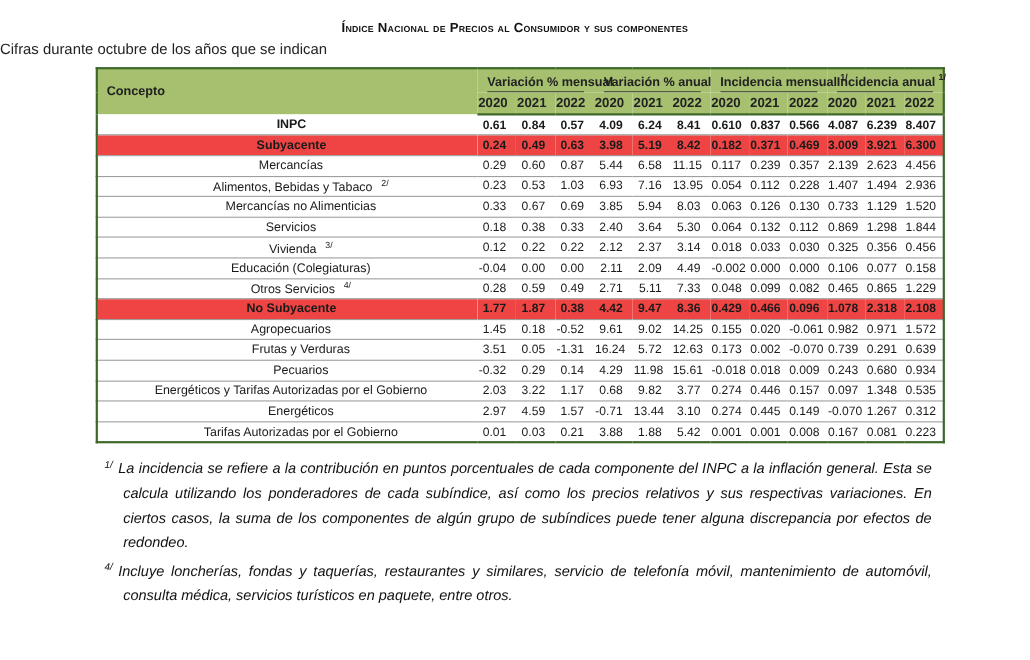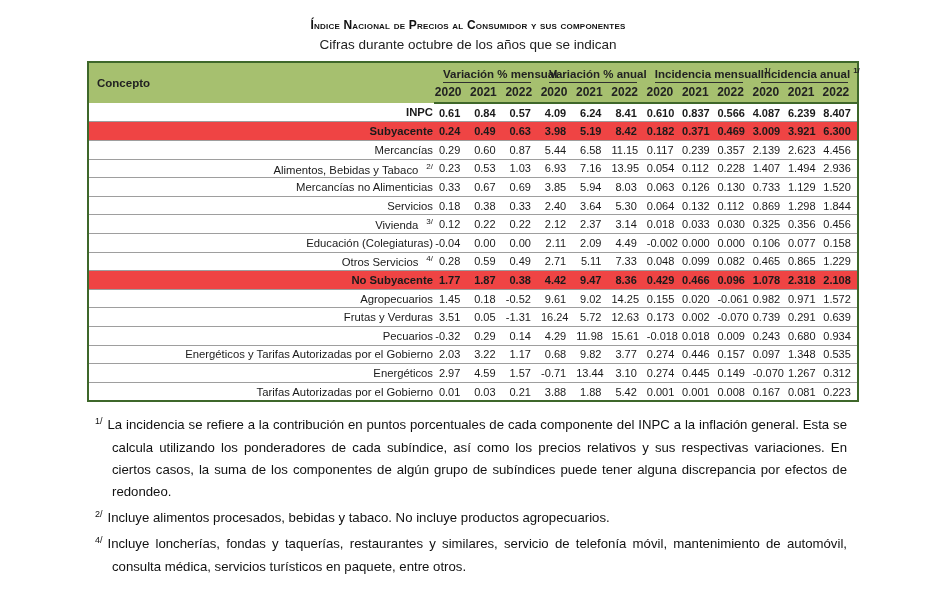--- a/index.html
+++ b/index.html
@@ -15,21 +15,20 @@
     margin-top:18px;
     text-align:center;
     font-size:12px;
     font-weight:bold;
     font-variant:small-caps;
     letter-spacing:.2px;
     color:#111;
   }
   .subtitle {
     margin-top:5px;
-    text-align:center;
     font-size:13.5px;
     color:#222;
   }
 
   .table-wrap { margin:9px 0 0 87px; width:610px; }
 
   table.inpc {
     border-collapse:collapse;
     width:770px;
     table-layout:fixed;
@@ -70,37 +69,37 @@
   thead tr.years th { border-bottom:2px solid #3e672a; }
 
   tbody td {
     border-bottom:1px solid #9e9e9e;
     height:15.6px;
     padding-top:1px; padding-bottom:1px;
     font-size:11px;
     background:#fff;
   }
   tbody tr:last-child td { border-bottom:none; }
-  td.label { text-align:right; padding-left:8px; white-space:nowrap; overflow:hidden; font-size:11.3px; }
+  td.label { text-align:center; padding-left:8px; white-space:nowrap; overflow:hidden; font-size:11.3px; }
   td.label.ind1 { padding-left:7px; }
   td.label.ind2 { padding-left:25px; }
   td.label sup.fn { font-size:8px; margin-left:8px; }
   td.num { text-align:right; padding-right:9px; }
   tr.shaded td { background:#ef4444; }
   tr.boldrow td { font-weight:bold; }
 
   .footnotes {
     margin:8px 0 0 95px;
     width:752px;
     font-size:13.2px;
     line-height:22px;
     text-align:justify;
     color:#111;
   }
-  .footnote { padding-left:17px; text-indent:-17px; }
+  .footnote { padding-left:17px; text-indent:-17px;font-style:italic; }
   .footnote sup.marker { font-size:9px; margin-right:5px; }
 </style>
 </head>
 <body>
 
 <div class="page">
 
   <div class="title">Índice Nacional de Precios al Consumidor y sus componentes</div>
   <div class="subtitle">Cifras durante octubre de los años que se indican</div>
 
@@ -392,17 +391,16 @@
             <td class="num">0.167</td>
             <td class="num">0.081</td>
             <td class="num">0.223</td>
           </tr>
         </tbody>
     </table>
   </div>
 
   <div class="footnotes">
     <div class="footnote"><sup class="marker">1/</sup><span>La incidencia se refiere a la contribución en puntos porcentuales de cada componente del INPC a la inflación general. Esta se calcula utilizando los ponderadores de cada subíndice, así como los precios relativos y sus respectivas variaciones. En ciertos casos, la suma de los componentes de algún grupo de subíndices puede tener alguna discrepancia por efectos de redondeo.</span></div>
-    <div class="footnote"><sup class="marker">2/</sup><span>Incluye alimentos procesados, bebidas y tabaco. No incluye productos agropecuarios.</span></div>
     <div class="footnote"><sup class="marker">4/</sup><span>Incluye loncherías, fondas y taquerías, restaurantes y similares, servicio de telefonía móvil, mantenimiento de automóvil, consulta médica, servicios turísticos en paquete, entre otros.</span></div>
   </div>
 
 </div>
 
 </body></html>

